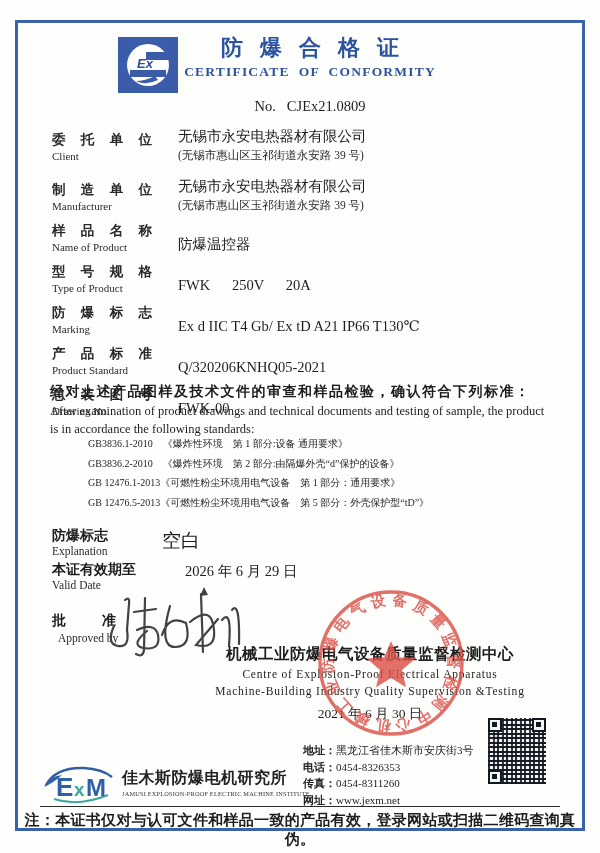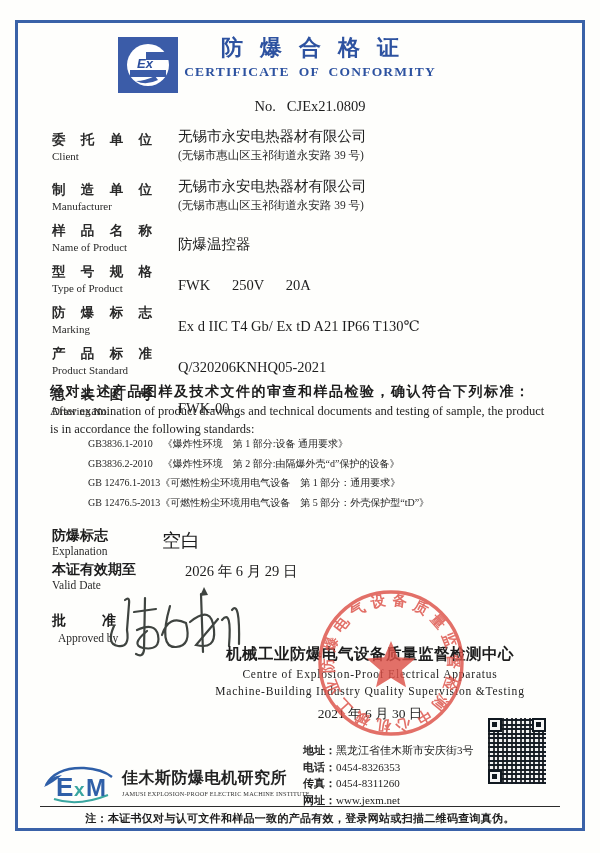--- a/index.html
+++ b/index.html
@@ -98,21 +98,21 @@
   .contacts .cl{font-weight:bold;flex:none;}
   .qr{left:488px;top:718px;width:58px;height:66px;position:absolute;
     background:
       repeating-linear-gradient(90deg,rgba(20,25,30,.9) 0 2px,transparent 2px 5px,rgba(20,25,30,.85) 5px 7px,transparent 7px 9px),
       repeating-linear-gradient(0deg,#17202a 0 2px,#f2f2f2 2px 4px,#17202a 4px 6px,#f2f2f2 6px 9px);
   }
   .qr .fp{position:absolute;width:14px;height:14px;border:2.5px solid #101820;background:#f5f5f5;box-sizing:border-box;}
   .qr .fp::after{content:"";position:absolute;left:2px;top:2px;width:5px;height:5px;background:#101820;}
   .qr .tl{left:0;top:0;} .qr .tr{right:0;top:0;} .qr .bl{left:0;bottom:0;}
   .divider{left:40px;right:40px;top:806px;height:0;border-top:1.8px solid #2b2b2b;}
-  .note{left:20px;right:20px;top:811px;text-align:center;font-size:11px;font-weight:bold;color:#1d1d1d;
+  .note{left:20px;right:20px;top:811px;text-align:center;font-size:15px;font-weight:bold;color:#1d1d1d;
     font-family:"Liberation Sans","DejaVu Sans",sans-serif;letter-spacing:0.3px;}
 </style>
 </head>
 <body>
 
 <div class="page">
   <div class="frame"></div>
 
   <div class="abs ex-logo">
     <svg width="60" height="56" viewBox="0 0 60 56">

